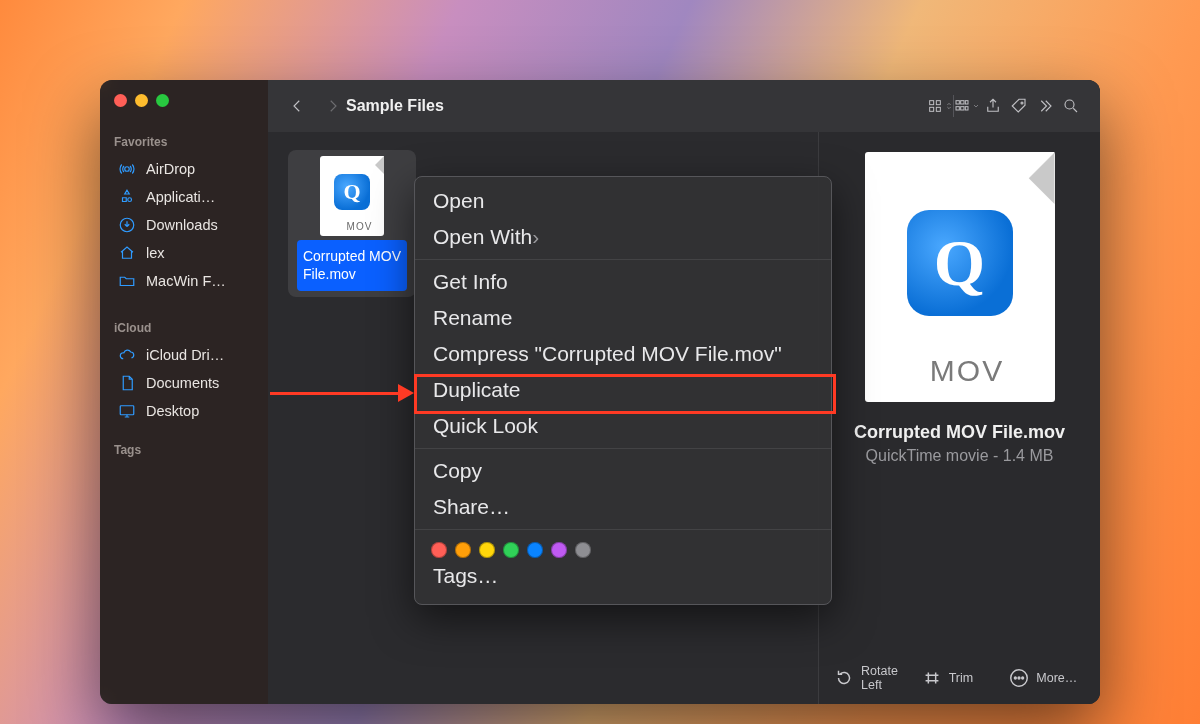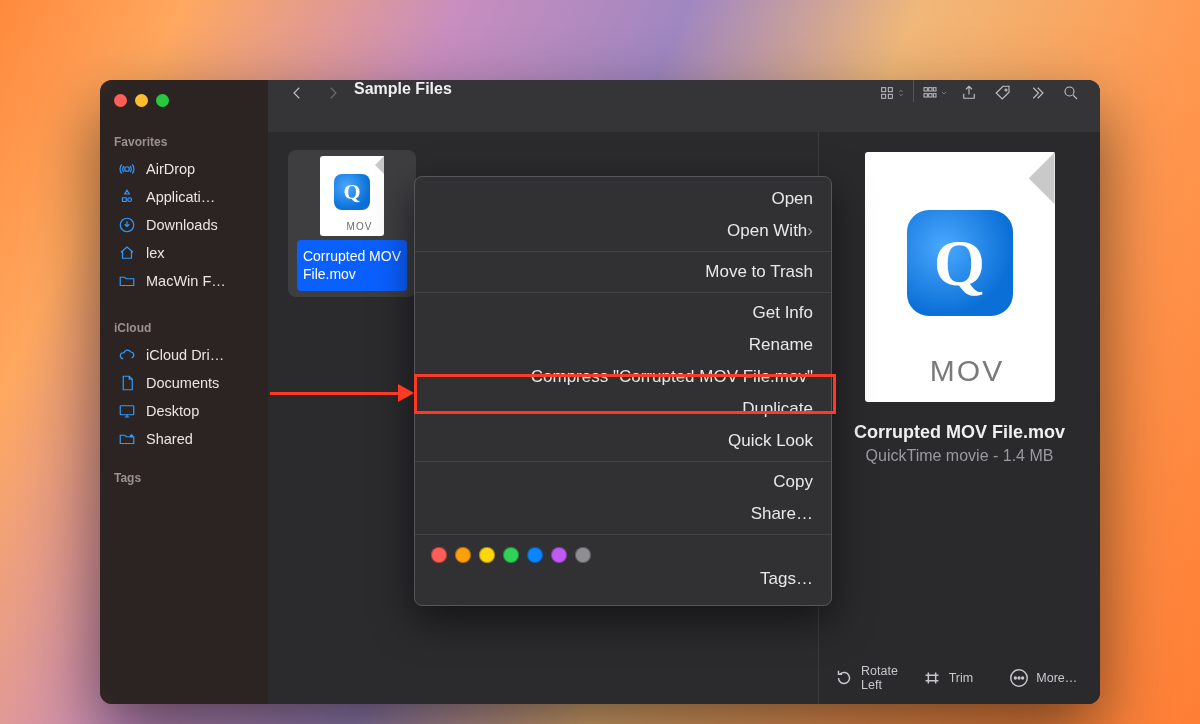--- a/index.html
+++ b/index.html
@@ -29,21 +29,21 @@
   .sb-item {
     display:flex; align-items:center; gap:10px; padding:5px 4px; border-radius:6px;
     font-size:14.5px; color:#e9e5e2; white-space: nowrap; overflow:hidden; text-overflow:ellipsis;
   }
   .sb-ico { width:18px; height:18px; flex:0 0 18px; display:flex; align-items:center; justify-content:center; }
   .sb-ico svg { stroke:#2f9bff; fill:none; stroke-width:1.6; }
 
   
   .main { flex:1; display:flex; flex-direction:column; background:#2b2b2e; }
   .toolbar {
-    height:52px; display:flex; align-items:flex-start; gap:8px; padding:0 16px;
+    height:52px; display:flex; align-items:center; gap:0; padding:0 16px;
     background: rgba(60,60,63,.6);
   }
   .tb-btn { width:26px; height:26px; display:flex;align-items:center;justify-content:center; color:#b8b8ba; border-radius:5px;}
   .tb-btn.inactive{opacity:.4;}
   .tb-group{display:flex;gap:10px;}
   .tb-title { font-size:16px; font-weight:700; color:#f0f0f0; }
   .tb-spacer { margin-left:auto; }
   .tb-divider { width:1px; height:22px; background:#55555a; }
   .toolbar svg { stroke:#c0c0c4; fill:none; stroke-width:1.5; }
 
@@ -81,21 +81,21 @@
   .pv-ab .circ{width:22px;height:22px;}
   .pv-ab svg{stroke:#c8c8cc; fill:none; stroke-width:1.6;}
 
   
   .ctx {
     position:absolute; left:414px; top:176px; width:418px;
     background:rgba(50,50,52,.97); border:1px solid #56565a; border-radius:8px;
     box-shadow: 0 14px 40px rgba(0,0,0,.55); padding:6px 0 10px; z-index:50;
   }
   .ctx-item{
-    padding:6px 18px; font-size:17px; color:#e8e8ea; display:flex; align-items:center; justify-content:flex-end;
+    padding:6px 18px; font-size:21px; color:#e8e8ea; display:flex; align-items:center; justify-content:flex-start;
   }
   .ctx-item.group-start{ border-top:1px solid rgba(255,255,255,.09); margin-top:4px; padding-top:10px;}
   .ctx-item .chev{ color:#9a9a9e; }
   .ctx-tags{ padding:8px 16px 0; display:flex; gap:8px;}
   .tag-dot{width:16px;height:16px;border-radius:50%; box-shadow:0 0 0 1px rgba(0,0,0,.3) inset;}
   .t-red{background:#ff5f57;} .t-orange{background:#ff9f0a;} .t-yellow{background:#ffd60a;}
   .t-green{background:#30d158;} .t-blue{background:#0a84ff;} .t-purple{background:#bf5af2;} .t-gray{background:#8e8e93;}
 
   
   .hl-box{
@@ -185,29 +185,20 @@
       <span>Documents</span>
     </div>
     <div class="sb-item">
       <span class="sb-ico">
           <svg viewBox="0 0 24 24">
             <rect x="3" y="5" width="18" height="12" rx="1"></rect>
             <path d="M9 20h6M12 17v3"></path>
           </svg>
         </span>
       <span>Desktop</span>
-    </div>
-    <div class="sb-item">
-      <span class="sb-ico">
-          <svg viewBox="0 0 24 24">
-            <path d="M3 7h6l2 2h10v9H3z"></path>
-            <circle cx="18" cy="8" r="2.2" fill="#2f9bff" stroke="none"></circle>
-          </svg>
-        </span>
-      <span>Shared</span>
     </div>
 
     <div class="section-title" style="margin-top:18px">Tags</div>
   </aside>
 
   <div class="main">
     <div class="toolbar">
       <div class="tb-group">
         <div class="tb-btn">
             <svg viewBox="0 0 24 24" width="18" height="18">
@@ -322,23 +313,20 @@
   </div>
 </div>
 
 <div class="ctx">
   <div class="ctx-item">
       <span>Open</span>
     </div>
   <div class="ctx-item">
       <span>Open With</span>
       <span class="chev">›</span>
-    </div>
-  <div class="ctx-item group-start">
-      <span>Move to Trash</span>
     </div>
   <div class="ctx-item group-start">
       <span>Get Info</span>
     </div>
   <div class="ctx-item">
       <span>Rename</span>
     </div>
   <div class="ctx-item">
       <span>Compress "Corrupted MOV File.mov"</span>
     </div>

